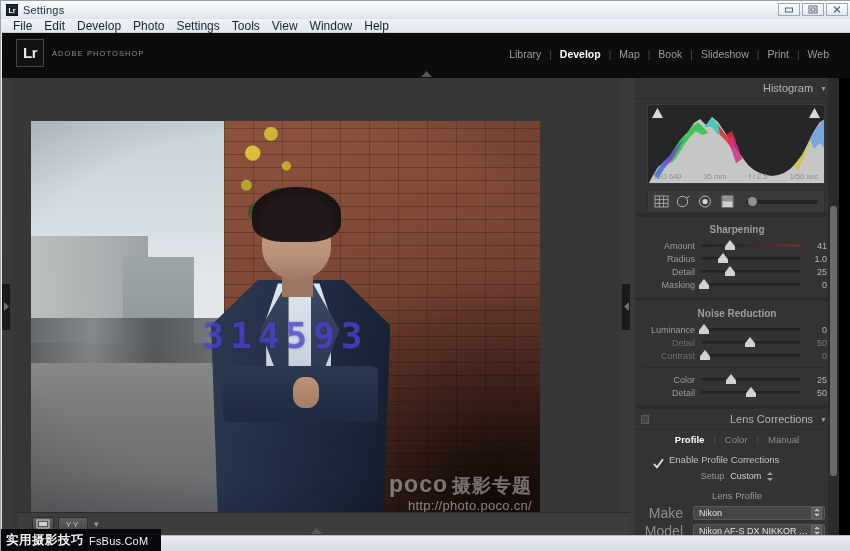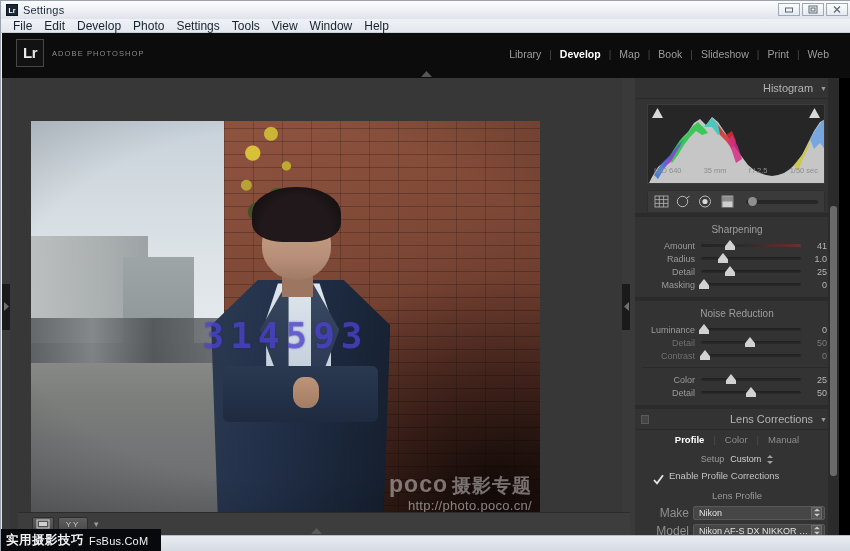--- a/index.html
+++ b/index.html
@@ -271,21 +271,21 @@
     border:1px solid #3c3c3c; position:relative; overflow:hidden;
   }
   #hist-svg { position:absolute; left:0; top:0; }
   .clip-tri {
     position:absolute; top:3px; width:11px; height:10px;
     background:#d8d8d8;
     clip-path: polygon(50% 0, 100% 100%, 0 100%);
   }
   #clip-l { left:4px; } #clip-r { right:4px; }
   #hist-exif {
-    position:absolute; left:0; right:0; bottom:8px;
+    position:absolute; left:0; right:0; bottom:2px;
     display:flex; justify-content:space-between; padding:0 6px;
     font-size:7.5px; color:#8e8e8e;
   }
 
   
   #toolstrip {
     margin:6px 14px 0 12px; height:23px; background:#3a3a3a;
     border:1px solid #2e2e2e; border-radius:2px;
     display:flex; align-items:center; padding:0 6px; gap:7px;
   }
@@ -294,21 +294,21 @@
     position:relative; margin-left:4px;
   }
   #tool-knob {
     position:absolute; left:2px; top:-3px; width:9px; height:9px;
     background:#8f8f8f; border-radius:50%;
   }
 
   
   .sgroup { margin:7px 0 0 0; padding:0 0 6px 0; }
   .sgroup-title {
-    text-align:center; font-size:10px; color:#9e9e9e; margin-bottom:4px;
+    text-align:center; font-size:10px; color:#9e9e9e; margin-bottom:4px;font-weight:bold;
   }
   .srow {
     display:flex; align-items:center; height:13px; padding:0 12px 0 8px;
   }
   .slabel {
     width:58px; text-align:right; font-size:9px; color:#9b9b9b;
     padding-right:6px; white-space:nowrap;
   }
   .slabel.dim { color:#6f6f6f; }
   .strack {
@@ -347,21 +347,21 @@
   #lc-check .clabel { font-size:9.5px; color:#c2c2c2; }
   #lc-setup {
     display:flex; align-items:center; justify-content:center;
     margin-top:6px; font-size:9px; color:#9b9b9b; gap:6px;
   }
   #lc-setup .sv { color:#d0d0d0; }
   #lc-profile-title {
     text-align:center; font-size:9.5px; color:#9a9a9a; margin:9px 0 4px;
   }
   .dd-row { display:flex; align-items:center; padding:0 14px 0 8px; height:15px; margin-bottom:3px; }
-  .dd-label { width:50px; text-align:right; font-size:12px; color:#8f8f8f; padding-right:4px; }
+  .dd-label { width:50px; text-align:right; font-size:14px; color:#8f8f8f; padding-right:10px; }
   .dd-box {
     flex:1; height:14px; background:#464646; border:1px solid #585858;
     border-radius:2px; display:flex; align-items:center;
     padding:0 2px 0 5px; font-size:9px; color:#e2e2e2;
     overflow:hidden; white-space:nowrap;
   }
   .dd-box .dtxt { flex:1; overflow:hidden; text-overflow:ellipsis; }
   .dd-arrow {
     width:11px; height:12px; background:#565656; border:1px solid #6a6a6a;
     display:flex; align-items:center; justify-content:center; flex:none;
@@ -670,35 +670,35 @@
       </div>
 
       <div id="lc-tabs">
         <span class="lct active">Profile</span>
         <span class="lcsep">|</span>
         <span class="lct">Color</span>
         <span class="lcsep">|</span>
         <span class="lct">Manual</span>
       </div>
 
-      <div id="lc-setup">
-        <span>Setup</span>
-        <span class="sv">Custom</span>
-        <svg width="6" height="9" viewBox="0 0 6 9">
-          <path d="M3 0 L6 3 L0 3 Z M3 9 L0 6 L6 6 Z" fill="#a0a0a0"></path>
-        </svg>
-      </div>
-
       <div id="lc-check">
         <span class="cbox">
           <svg width="11" height="11" viewBox="0 0 11 11">
               <path d="M1 6 L4 9.3 L10 1.2" stroke="#e6e6e6" stroke-width="1.8" fill="none"></path>
             </svg>
         </span>
         <span class="clabel">Enable Profile Corrections</span>
+      </div>
+
+      <div id="lc-setup">
+        <span>Setup</span>
+        <span class="sv">Custom</span>
+        <svg width="6" height="9" viewBox="0 0 6 9">
+          <path d="M3 0 L6 3 L0 3 Z M3 9 L0 6 L6 6 Z" fill="#a0a0a0"></path>
+        </svg>
       </div>
 
       <div id="lc-profile-title">Lens Profile</div>
 
       <div class="dd-row">
         <div class="dd-label">Make</div>
         <div class="dd-box">
           <span class="dtxt">Nikon</span>
           <span class="dd-arrow">
             <svg width="6" height="9" viewBox="0 0 6 9">

